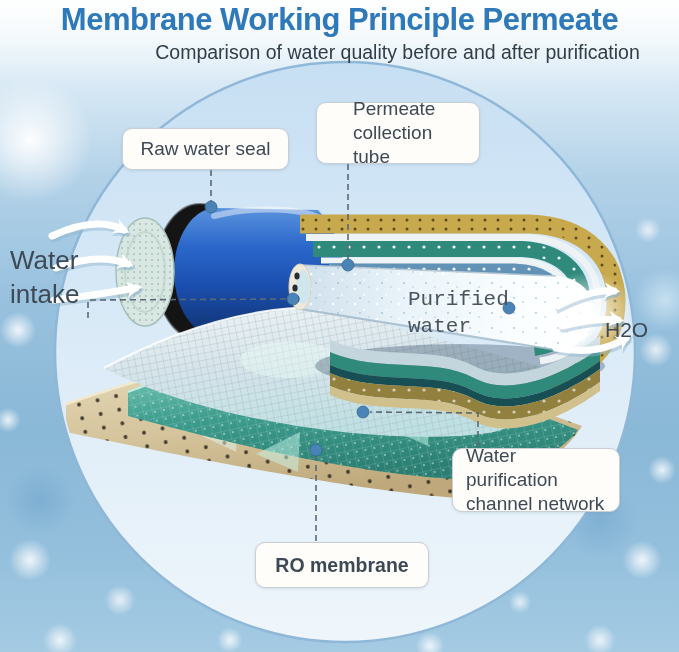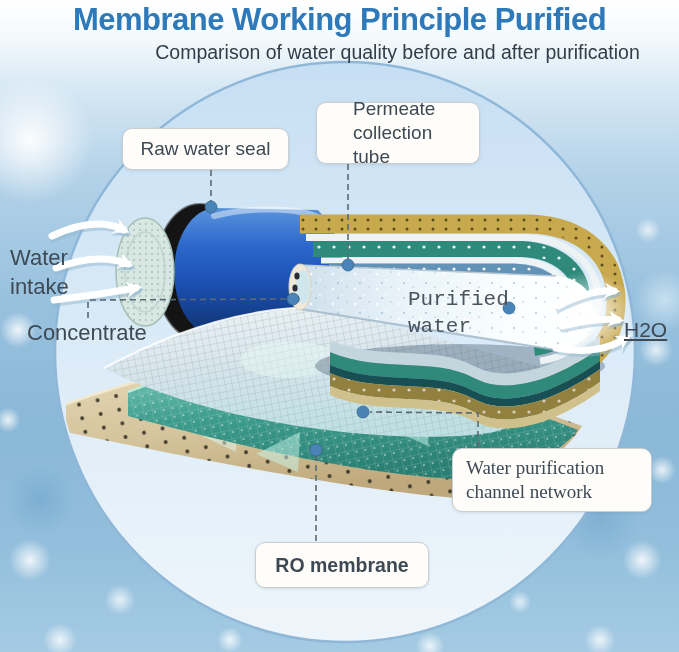--- a/index.html
+++ b/index.html
@@ -25,21 +25,21 @@
       radial-gradient(circle 50px at 40px 500px, rgba(111,163,204,.55), rgba(111,163,204,0) 70%),
       radial-gradient(circle 55px at 600px 520px, rgba(111,163,204,.5), rgba(111,163,204,0) 70%),
       radial-gradient(circle 45px at 665px 300px, rgba(210,232,244,.8), rgba(210,232,244,0) 70%),
       linear-gradient(180deg,#ffffff 0%,#f4f9fc 6%,#d8e9f5 13%,#b3d2e8 27%,#98c1de 46%,#8ab8d7 66%,#93bfdc 84%,#a5cbe3 100%);
   }
   .svgwrap{position:absolute;left:0;top:0;width:679px;height:652px;}
   .title{position:absolute;top:2px;left:0;width:100%;text-align:center;
     font-size:31px;font-weight:bold;letter-spacing:-.5px;color:var(--title-blue,#2e79b9);}
   .subtitle{position:absolute;top:41px;left:12px;width:100%;text-align:center;
     font-size:19.5px;color:#313d47;margin-left:46px;}
-  .lbl{position:absolute;color:var(--text-dark,#3d4a55);font-size:22px;line-height:1.3;}
+  .lbl{position:absolute;color:var(--text-dark,#3d4a55);font-size:26px;line-height:1.3;}
   .lbl.small{font-size:21px;}
   .box{position:absolute;background:var(--box-bg,#fffdfa);border:1.5px solid var(--box-border,#c9ced3);
     border-radius:10px;color:var(--text-dark,#3d4a55);font-size:19px;line-height:1.28;
     display:flex;align-items:center;box-sizing:border-box;padding:6px 13px;
     box-shadow:0 1px 3px rgba(90,120,150,.18);}
   .box.center{justify-content:center;text-align:center;}
 </style>
 </head>
 <body>
 
@@ -231,25 +231,24 @@
     <g fill="var(--dot-blue,#4a84b6)" stroke="#39688f" stroke-width="0.8">
       <circle cx="211" cy="207" r="6"></circle>
       <circle cx="348" cy="265" r="6"></circle>
       <circle cx="293" cy="299" r="6"></circle>
       <circle cx="316" cy="450" r="6"></circle>
       <circle cx="363" cy="412" r="6"></circle>
       <circle cx="509" cy="308" r="6"></circle>
     </g>
   </svg>
 
-  <div class="title">Membrane Working Principle Purified</div>
+  <div class="title">Membrane Working Principle Permeate</div>
   <div class="subtitle">Comparison of water quality before and after purification</div>
 
   <div class="box center" style="left:122px;top:128px;width:167px;height:42px;">Raw water seal</div>
   <div class="box" style="left:316px;top:102px;width:164px;height:62px;padding-left:36px;">Permeate collection tube</div>
-  <div class="box" style="left:452px;top:448px;width:200px;height:64px;font-family:Liberation Serif, serif;">Water purification channel network</div>
+  <div class="box" style="left:452px;top:448px;width:168px;height:64px;">Water purification channel network</div>
   <div class="box center" style="left:255px;top:542px;width:174px;height:46px;font-size:19.5px;font-weight:bold;">RO membrane</div>
 
   <div class="lbl" style="left:10px;top:244px;width:84px;">Water intake</div>
-  <div class="lbl" style="left:27px;top:319px;width:140px;">Concentrate</div>
   <div class="lbl small" style="left:408px;top:286px;width:100px;color:#49545e;font-family:Liberation Mono, monospace;">Purified water</div>
-  <div class="lbl small" style="left:624px;top:316px;width:54px;text-decoration:underline;">H2O</div>
+  <div class="lbl small" style="left:605px;top:316px;width:54px;">H2O</div>
 </div>
 
 </body></html>

